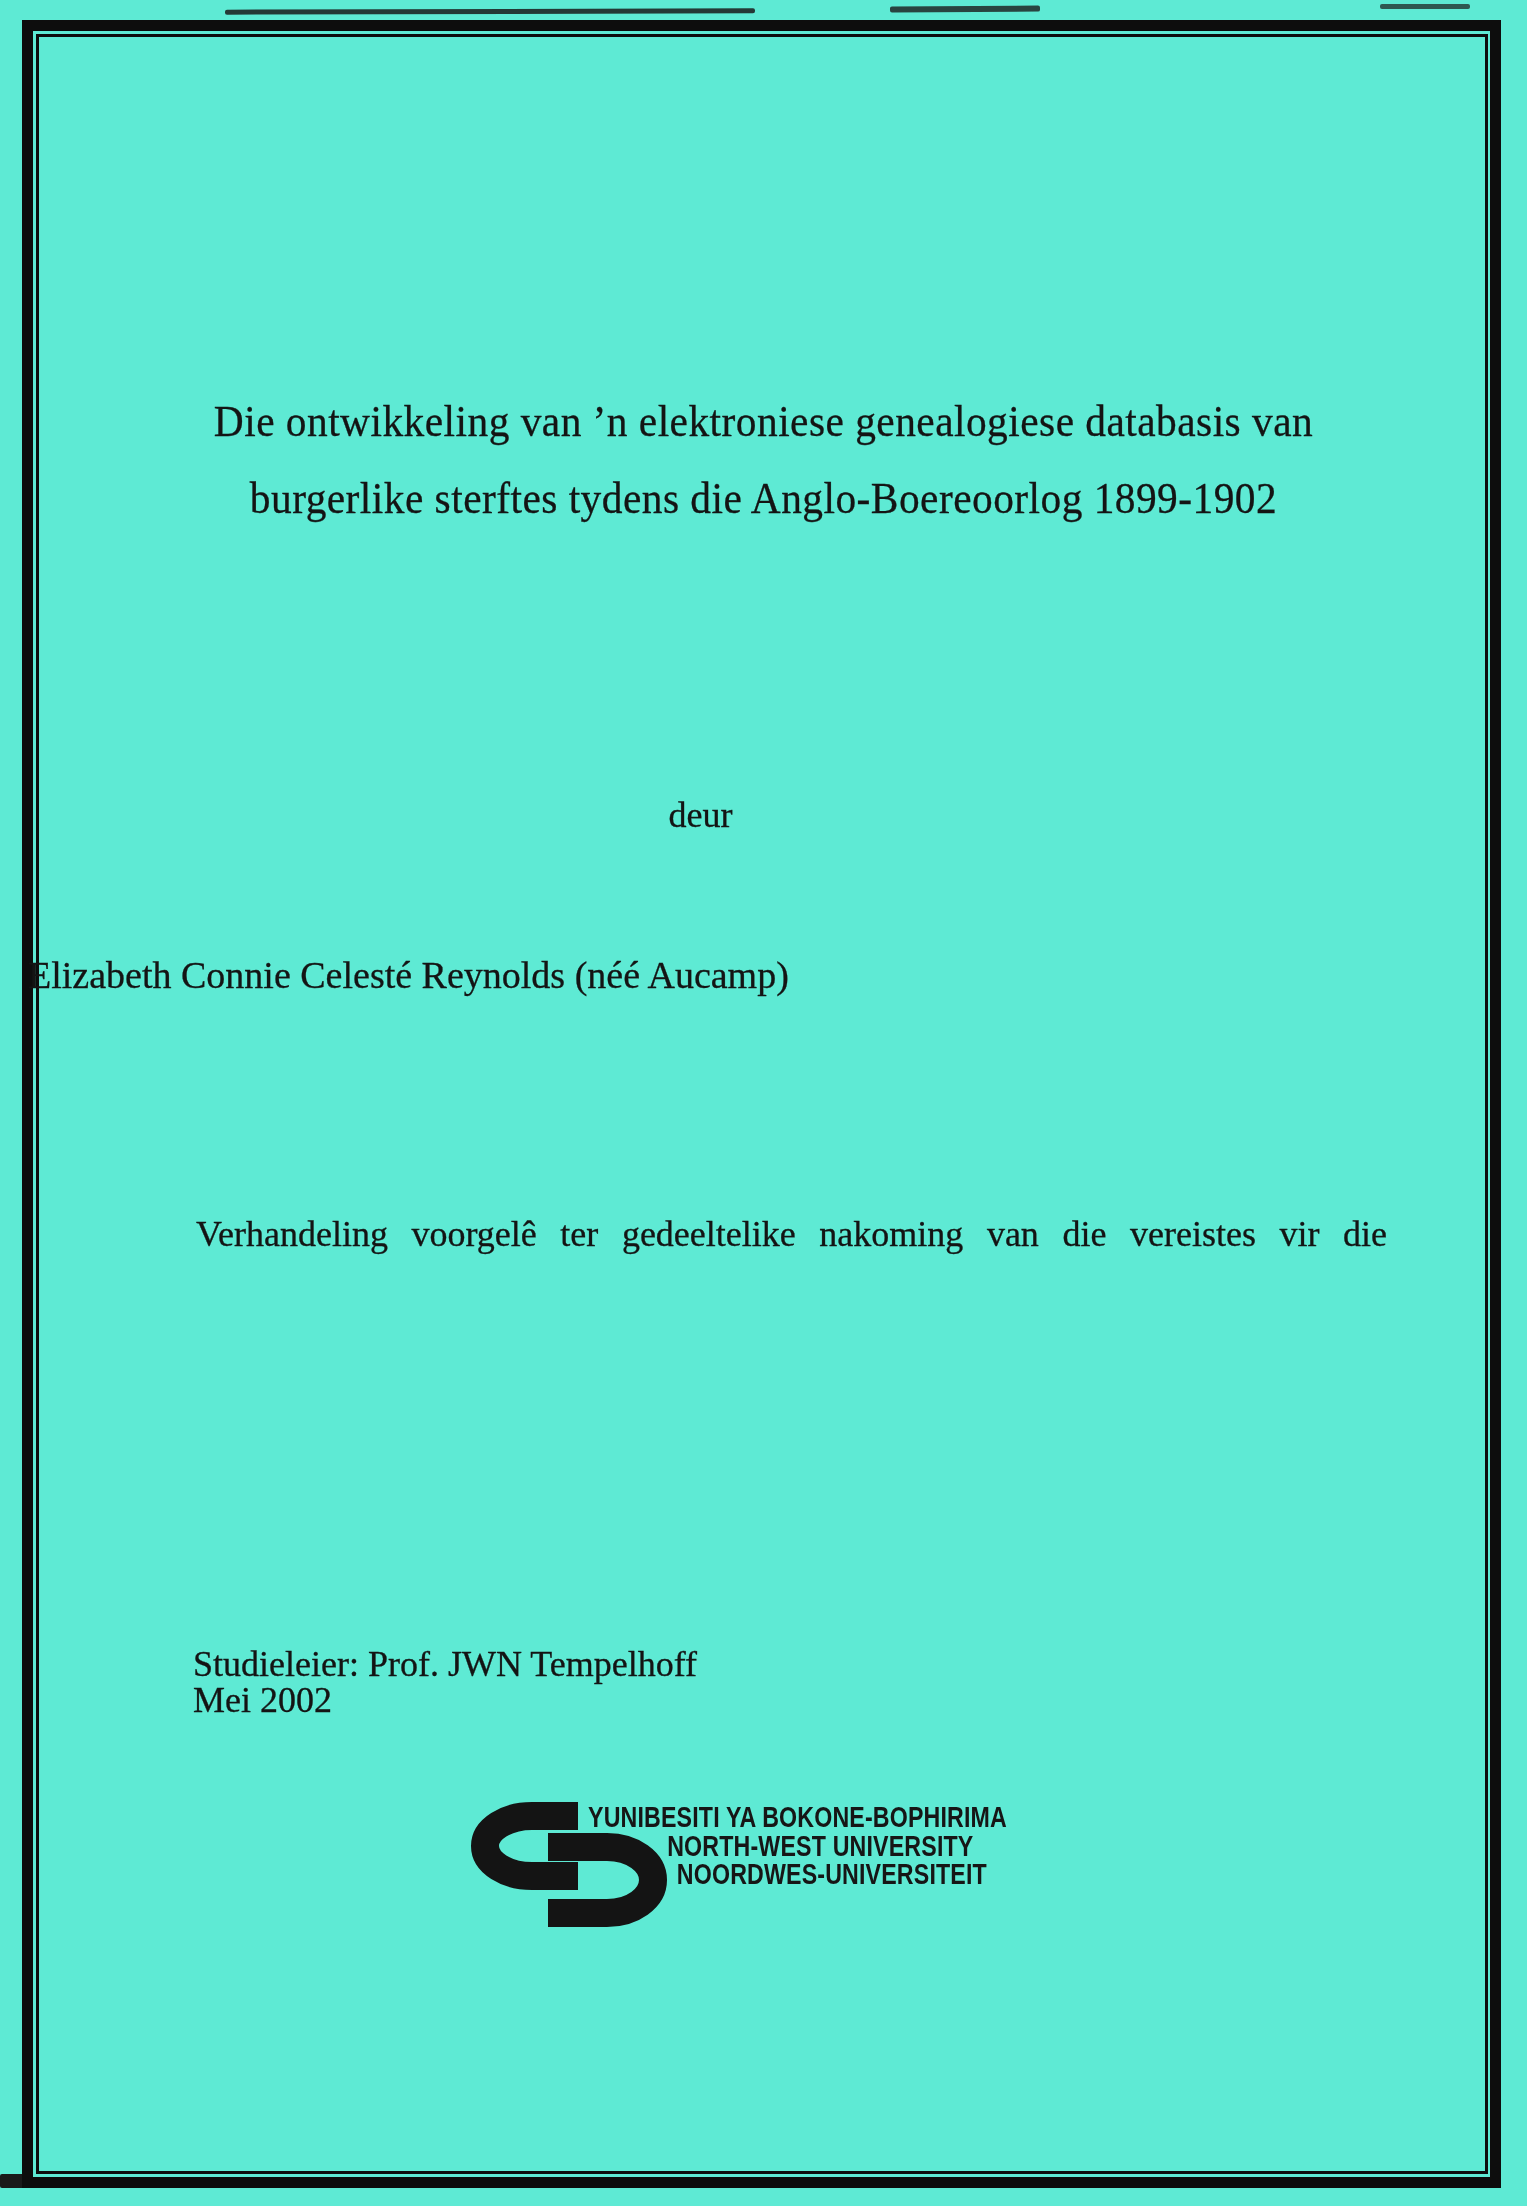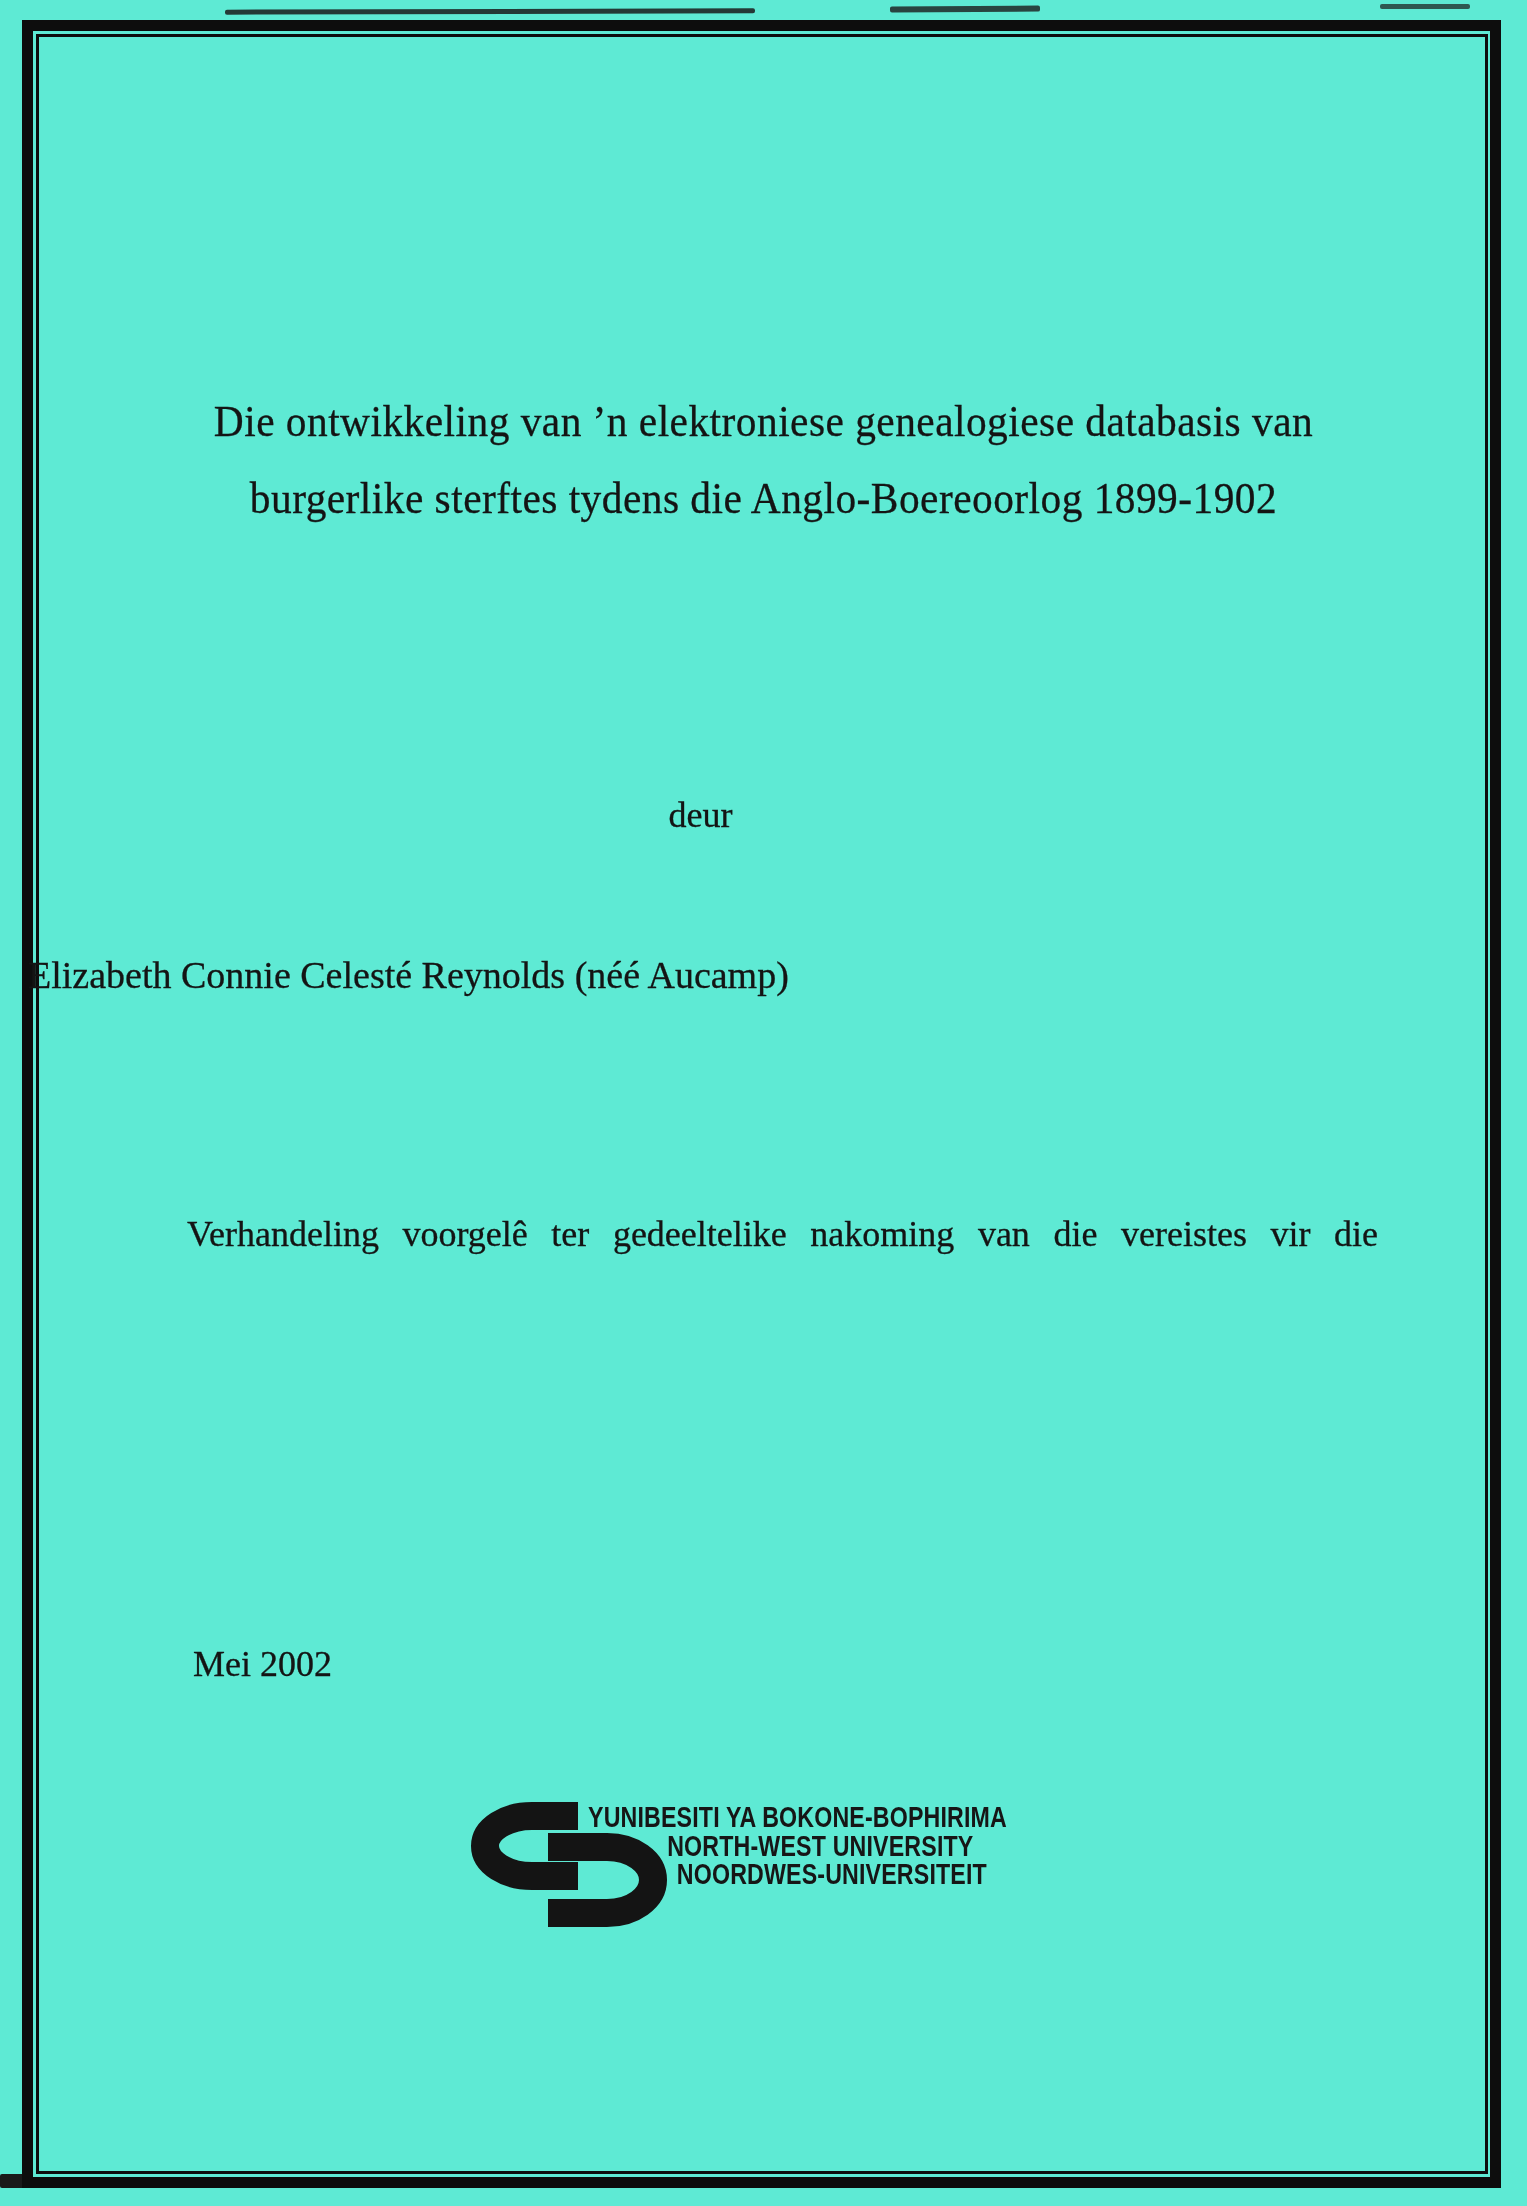--- a/index.html
+++ b/index.html
@@ -47,21 +47,21 @@
     padding-left: 8px; box-sizing: border-box;
   }
 
   .author {
     position: absolute; left: 0; top: 952px; width: 1527px;
     font-size: 38px; line-height: 46px; text-align: left;
     padding-left: 28px; box-sizing: border-box;
   }
 
   .statement {
-    position: absolute; left: 187px; top: 1213px; width: 1191px;
+    position: absolute; left: 196px; top: 1213px; width: 1191px;
     font-size: 36px; line-height: 42.5px;
   }
   .st-line1 { text-align: justify; text-align-last: justify; }
   .st-italic { font-style: italic; }
 
   .supervisor-block {
     position: absolute; left: 193px; top: 1646px;
     font-size: 36px; line-height: 36px;
   }
 
@@ -98,20 +98,21 @@
 
   <div class="byline ink">deur</div>
 
   <div class="author ink">Elizabeth Connie Celesté Reynolds (néé Aucamp)</div>
 
   <div class="statement ink">
     <div class="st-line1">Verhandeling voorgelê ter gedeeltelike nakoming van die vereistes vir die</div>
   </div>
 
   <div class="supervisor-block ink">
+    <div>Studieleier: Prof. JWN Tempelhoff</div>
     <div>Mei 2002</div>
   </div>
 
   <svg class="logo-mark" viewBox="450 1792 230 150" xmlns="http://www.w3.org/2000/svg" aria-hidden="true">
 
     <path d="M 578 1816 L 532 1816 A 47 30 0 0 0 532 1876 L 578 1876" fill="none" stroke="#141414" stroke-width="28" stroke-linecap="butt"></path>
 
     <path d="M 548 1913 L 607 1913 A 46 33 0 0 0 607 1847 L 548 1847" fill="none" stroke="#141414" stroke-width="28" stroke-linecap="butt"></path>
   </svg>
 

